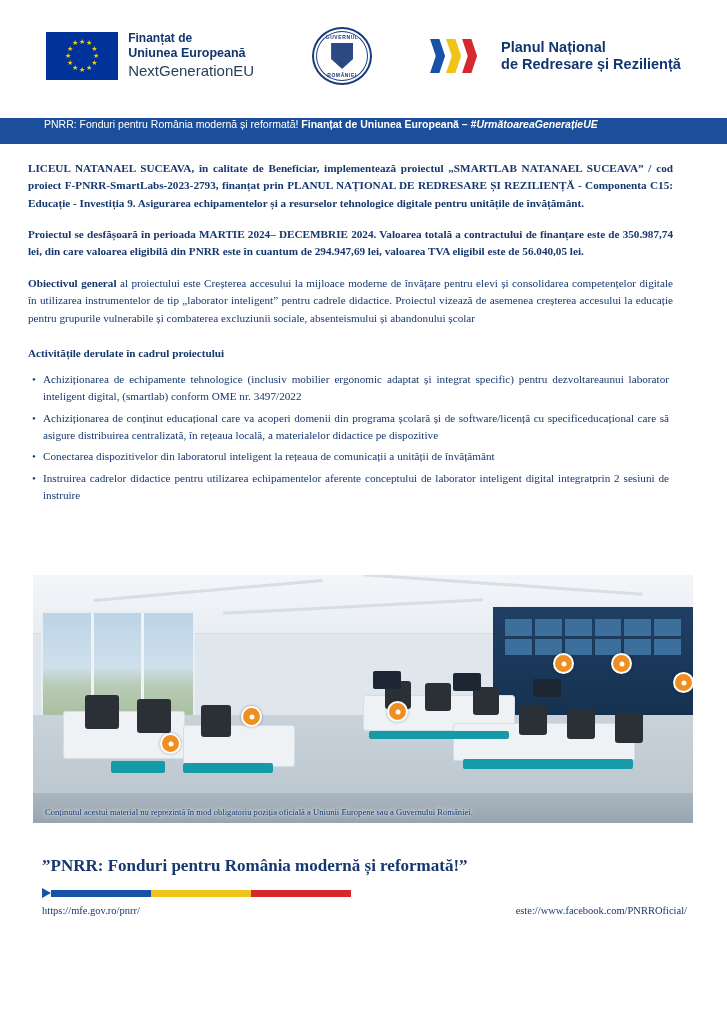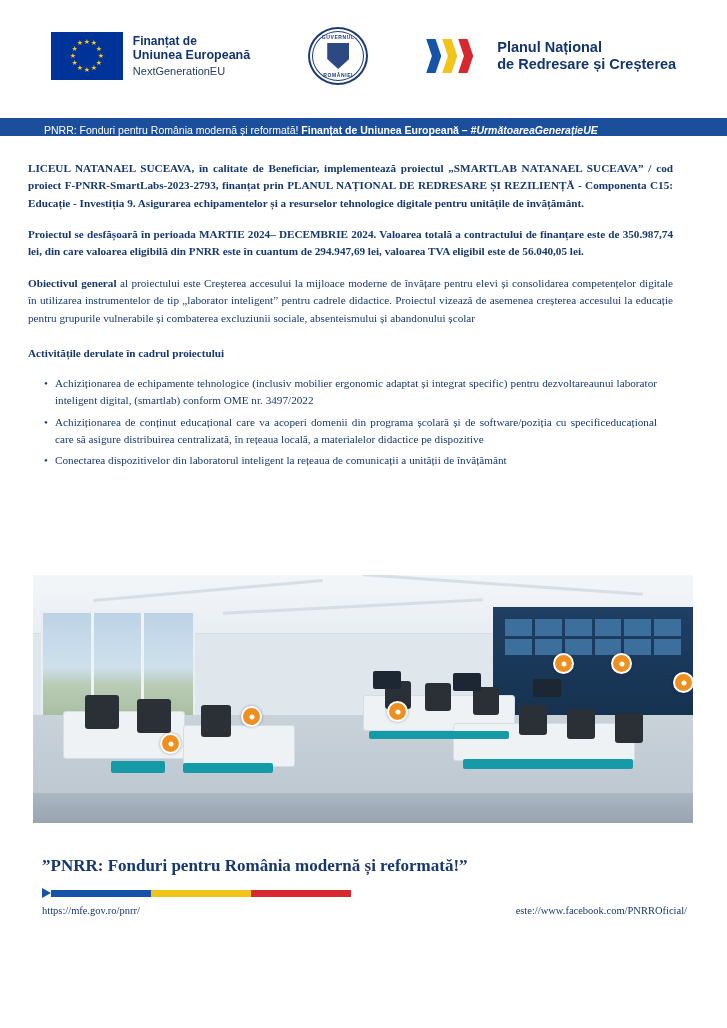--- a/index.html
+++ b/index.html
@@ -58,21 +58,21 @@
   }
   .eu-text .l1 {
     font-size: 12px;
     font-weight: bold;
   }
   .eu-text .l2 {
     font-size: 12.5px;
     font-weight: bold;
   }
   .eu-text .l3 {
-    font-size: 11px;
+    font-size: 15px;
     font-weight: normal;
     margin-top: 3px;
     color: #25415f;
   }
 
   
   .gov-block {
     width: 60px;
     height: 58px;
     position: relative;
@@ -142,24 +142,24 @@
     font-weight: bold;
     line-height: 1.2;
   }
 
   
   .blue-banner {
     position: absolute;
     top: 118px;
     left: 0;
     width: 727px;
-    height: 18px;
+    height: 26px;
     background: #1b4f9c;
     display: flex;
-    align-items: flex-end;
+    align-items: flex-start;
   }
   .blue-banner .txt {
     font-family: "Liberation Sans", sans-serif;
     font-size: 10.5px;
     color: #ffffff;
     padding-left: 44px;
   }
   .blue-banner .txt b { font-weight: bold; }
   .blue-banner .txt i { font-style: italic; font-weight: bold; }
 
@@ -181,21 +181,21 @@
   .para.bold { font-weight: bold; }
   .para b { font-weight: bold; }
 
   .section-title {
     font-family: "Liberation Serif", serif;
     font-weight: bold;
     font-size: 11.2px;
     color: #17386f;
     margin: 20px 0 12px 0;
   }
-  .bullets { margin: 16px; padding: 0; list-style: none; }
+  .bullets { margin: 4px; padding: 0; list-style: none; }
   .bullets li {
     font-family: "Liberation Serif", serif;
     font-size: 11.2px;
     line-height: 1.55;
     color: #17386f;
     text-align: justify;
     margin-bottom: 4px;
     padding-left: 11px;
     position: relative;
   }
@@ -385,21 +385,21 @@
   </div>
 
   <div class="pnrr-block">
     <div class="pnrr-mark">
       <span class="chev chev-b"></span>
       <span class="chev chev-y"></span>
       <span class="chev chev-r"></span>
     </div>
     <div class="pnrr-text">
       <div>Planul Național</div>
-      <div>de Redresare și Creșterea</div>
+      <div>de Redresare și Reziliență</div>
     </div>
   </div>
 </div>
 
 <div class="blue-banner">
   <div class="txt">
     <span>PNRR: Fonduri pentru România modernă și reformată! </span><b>Finanțat de Uniunea Europeană – </b><i>#UrmătoareaGenerațieUE</i>
   </div>
 </div>
 
@@ -408,22 +408,23 @@
   <p class="para bold">LICEUL NATANAEL SUCEAVA, în calitate de Beneficiar, implementează proiectul „SMARTLAB NATANAEL SUCEAVA” / cod proiect F-PNRR-SmartLabs-2023-2793, finanțat prin PLANUL NAȚIONAL DE REDRESARE ȘI REZILIENȚĂ - Componenta C15: Educație - Investiția 9. Asigurarea echipamentelor și a resurselor tehnologice digitale pentru unitățile de învățământ.</p>
 
   <p class="para bold">Proiectul se desfășoară în perioada MARTIE 2024– DECEMBRIE 2024. Valoarea totală a contractului de finanțare este de 350.987,74 lei, din care valoarea eligibilă din PNRR este în cuantum de 294.947,69 lei, valoarea TVA eligibil este de 56.040,05 lei.</p>
 
   <p class="para"><b>Obiectivul general</b><span> al proiectului este Creșterea accesului la mijloace moderne de învățare pentru elevi și consolidarea competențelor digitale în utilizarea instrumentelor de tip „laborator inteligent” pentru cadrele didactice. Proiectul vizează de asemenea creșterea accesului la educație pentru grupurile vulnerabile și combaterea excluziunii sociale, absenteismului și abandonului școlar</span></p>
 
   <div class="section-title">Activitățile derulate în cadrul proiectului</div>
 
   <ul class="bullets">
     <li>Achiziționarea de echipamente tehnologice (inclusiv mobilier ergonomic adaptat și integrat specific) pentru dezvoltareaunui laborator inteligent digital, (smartlab) conform OME nr. 3497/2022</li>
-    <li>Achiziționarea de conținut educațional care va acoperi domenii din programa școlară și de software/poziția cu specificeducațional care să asigure distribuirea centralizată, în rețeaua locală, a materialelor didactice pe dispozitive</li>
+    <li>Achiziționarea de conținut educațional care va acoperi domenii din programa școlară și de software/licență cu specificeducațional care să asigure distribuirea centralizată, în rețeaua locală, a materialelor didactice pe dispozitive</li>
     <li>Conectarea dispozitivelor din laboratorul inteligent la rețeaua de comunicații a unității de învățământ</li>
+    <li>Instruirea cadrelor didactice pentru utilizarea echipamentelor aferente conceptului de laborator inteligent digital integratprin 2 sesiuni de instruire</li>
   </ul>
 </div>
 
 <div class="photo-wrap">
   <div class="photo">
     <div class="ph-ceiling">
       <div class="ph-ceil-line" style="left:60px;top:14px;width:230px;transform:rotate(-5deg);"></div>
       <div class="ph-ceil-line" style="left:190px;top:30px;width:260px;transform:rotate(-3deg);"></div>
       <div class="ph-ceil-line" style="left:330px;top:8px;width:280px;transform:rotate(4deg);"></div>
     </div>
@@ -476,20 +477,21 @@
     <div class="ph-teal" style="left:336px;top:156px;width:140px;height:8px;"></div>
 
     <div class="ph-dot" style="left:127px;top:158px;"></div>
     <div class="ph-dot" style="left:208px;top:131px;"></div>
     <div class="ph-dot" style="left:354px;top:126px;"></div>
     <div class="ph-dot" style="left:520px;top:78px;"></div>
     <div class="ph-dot" style="left:578px;top:78px;"></div>
     <div class="ph-dot" style="left:640px;top:97px;"></div>
   </div>
 
+  <div class="photo-caption">Conținutul acestui material nu reprezintă în mod obligatoriu poziția oficială a Uniunii Europene sau a Guvernului României.</div>
 </div>
 
 <div class="footer-slogan">”PNRR: Fonduri pentru România modernă și reformată!”</div>
 
 <div class="tri-bar">
   <span class="tri-arrow"></span>
   <span class="tri-seg seg-b"></span>
   <span class="tri-seg seg-y"></span>
   <span class="tri-seg seg-r"></span>
 </div>

